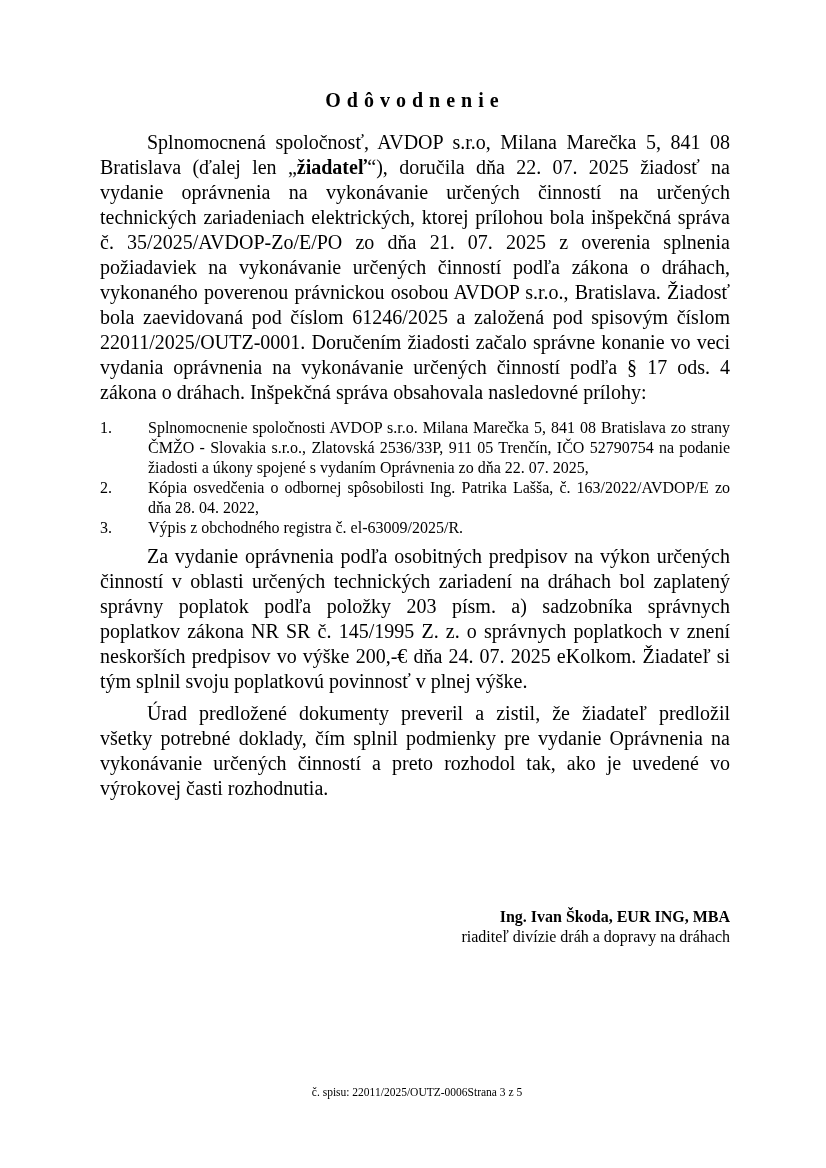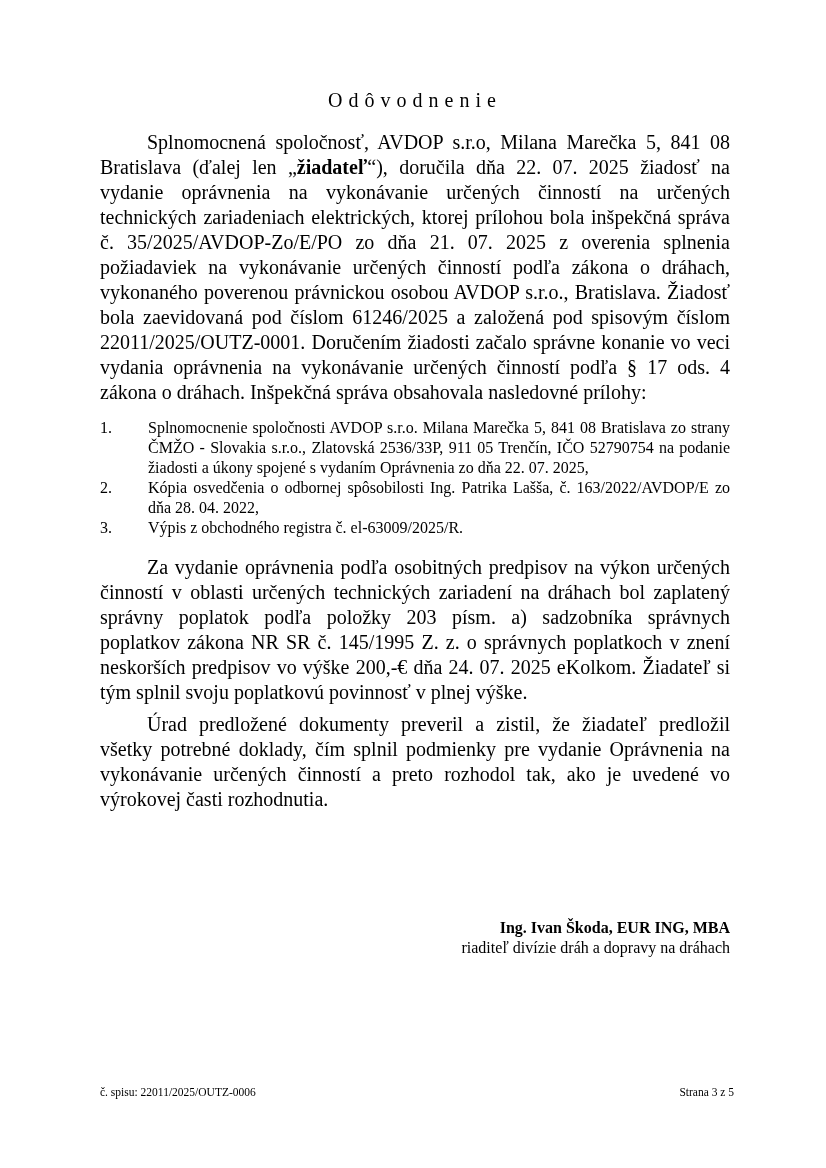--- a/index.html
+++ b/index.html
@@ -15,34 +15,34 @@
     font-family: "Liberation Serif", serif;
     color: #000000;
     overflow: hidden;
   }
   .content {
     padding: 88px 96px 0 100px; 
   }
   .section-heading {
     margin: 0;
     font-size: 20px;
-    font-weight: normal;
+    font-weight: bold;
     text-align: center;
     letter-spacing: 0.30em;
     line-height: 24px;
   }
   .para {
     margin: 0;
     font-size: 20px;
     line-height: 25px;
     text-align: justify;
     text-indent: 47px;
   }
   .para-1 { margin-top: 18px; }
-  .para-2 { margin-top: 17px; }
+  .para-2 { margin-top: 6px; }
   .para-3 { margin-top: 7px; }
   .para-4 { margin-top: 22px; }
   .attachment-list {
     margin-top: 13px;
   }
   .list-row {
     display: flex;
     font-size: 16px;
     line-height: 20px;
   }
@@ -71,21 +71,21 @@
   }
   .signature-role {
     white-space: nowrap;
   }
   .footer {
     position: absolute;
     left: 100px;
     right: 92px;
     top: 1085px;
     display: flex;
-    justify-content: space-between;
+    justify-content: center;
     font-size: 11.5px;
     line-height: 14px;
   }
 </style>
 </head>
 <body>
 
 <div class="page">
   <div class="content">
 

